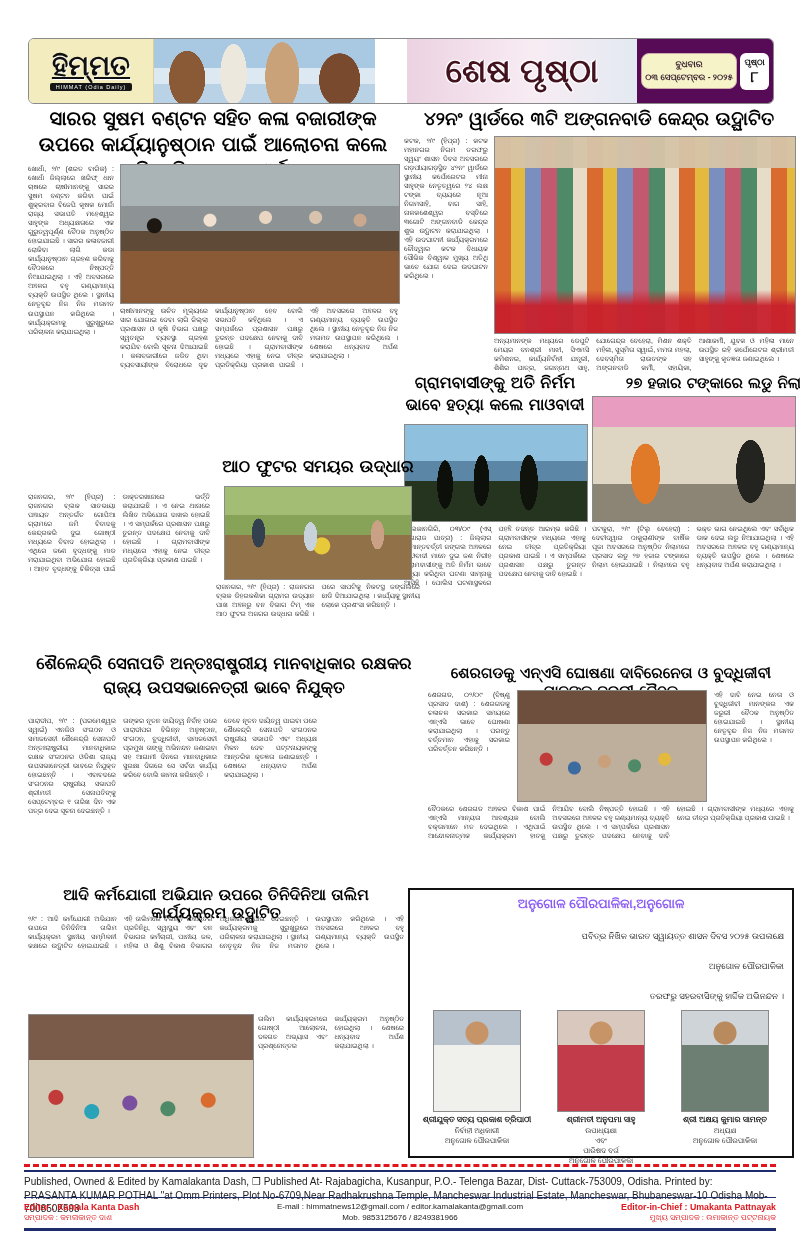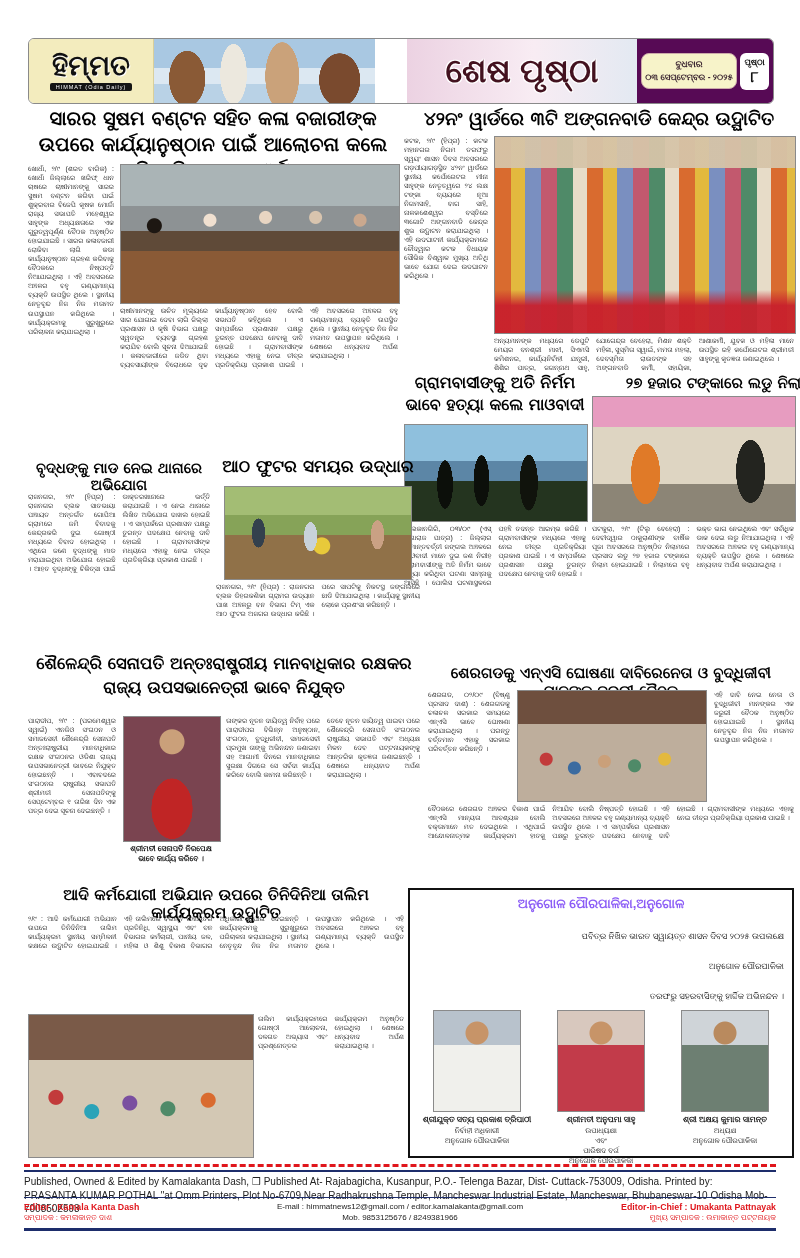--- a/index.html
+++ b/index.html
@@ -2,21 +2,21 @@
 <html><head>
 <meta charset="utf-8">
 <style>
   html,body{margin:0;padding:0;background:#ffffff;}
   .page{position:relative;width:800px;height:1258px;background:#ffffff;overflow:hidden;
         font-family:"Liberation Sans","DejaVu Sans",sans-serif;color:#181818;}
   .abs{position:absolute;}
   
   .masthead{display:flex;border:1px solid #8a8a8a;border-radius:6px;overflow:hidden;background:#fff;}
   .logo-box{width:124px;background:#f3ecbe;display:flex;flex-direction:column;align-items:center;justify-content:center;border-right:1px solid #d9cf9a;}
-  .logo-title{font-size:28px;font-weight:bold;color:#101010;line-height:1.05;text-shadow:1px 1px 0 #fff;}
+  .logo-title{font-size:28px;font-weight:bold;color:#101010;line-height:1.05;text-shadow:1px 1px 0 #fff;text-decoration:underline;}
   .logo-strip{margin-top:2px;background:#151515;color:#fff;font-size:5.5px;letter-spacing:1px;padding:1px 6px;border-radius:2px;}
   .collage{flex:1;background:
      radial-gradient(ellipse 30px 46px at 15% 62%, #8a5a36 0 60%, transparent 61%),
      radial-gradient(ellipse 22px 50px at 36% 55%, #ece8de 0 60%, transparent 61%),
      radial-gradient(ellipse 28px 56px at 58% 58%, #caa27a 0 60%, transparent 61%),
      radial-gradient(ellipse 34px 44px at 84% 64%, #7a4a2e 0 60%, transparent 61%),
      linear-gradient(180deg,#a9c8e2 0 45%,#dce8f2 45% 70%,#b9d2e6 70% 100%);}
   .title-zone{width:230px;display:flex;align-items:center;justify-content:center;
      background:linear-gradient(90deg,#ecd2e2,#f8ecf3 55%,#e3e9f2);margin-left:32px;}
   .page-title{font-size:33px;font-weight:bold;color:#43121f;
@@ -140,34 +140,29 @@
   <div class="abs bt cols3" style="left:494px;top:336px;width:300px;height:90px;">ଅନ୍ୟମାନଙ୍କ ମଧ୍ୟରେ ଡେପୁଟି ମେୟର ବନଶ୍ରୀ ମାଝୀ, ସିଏମସି କମିଶନର, କାର୍ଯ୍ୟନିର୍ବାହୀ ଯନ୍ତ୍ରୀ, ଶିଶିର ପାତ୍ର, ଜଗନ୍ନାଥ ସାହୁ, ଯୋଗେନ୍ଦ୍ର ବେହେରା, ମିଶନ ଶକ୍ତି ମହିଳା, ସୁସ୍ମିତା ସ୍ୱାଇଁ, ମମତା ମହଲା, ଦେବସ୍ମିତା ରାଉତଙ୍କ ସହ ଅଙ୍ଗନବାଡି କର୍ମୀ, ସହାୟିକା, ଆଶାକର୍ମୀ, ଯୁବକ ଓ ମହିଳା ମାନେ ଉପସ୍ଥିତ ରହି କର୍ପୋରେଟର ଶ୍ରୀମତୀ ସାହୁଙ୍କୁ କୃତଜ୍ଞତା ଜଣାଇଥିଲେ ।</div>
 
   <div class="abs hl" style="left:404px;top:372px;width:182px;font-size:16px;line-height:22px;">ଗ୍ରାମବାସୀଙ୍କୁ ଅତି ନିର୍ମମ ଭାବେ ହତ୍ୟା କଲେ ମାଓବାଦୀ</div>
   <div class="abs photo ph-maoist" style="left:404px;top:424px;width:182px;height:96px;"></div>
   <div class="abs bt cols2" style="left:404px;top:524px;width:182px;height:128px;">ମାଲକାନଗିରି, ୦୩/୦୯ (ଏସ୍ ନାଗାରାଜ ପାତ୍ର) : ଜିଲ୍ଲାର ସୀମାନ୍ତବର୍ତ୍ତୀ ଜଙ୍ଗଲ ଅଞ୍ଚଳରେ ମାଓବାଦୀ ମାନେ ଦୁଇ ଜଣ ନିରୀହ ଗ୍ରାମବାସୀଙ୍କୁ ଅତି ନିର୍ମମ ଭାବେ ହତ୍ୟା କରିଥିବା ଘଟଣା ସାମ୍ନାକୁ ଆସିଛି । ପୋଲିସ ଘଟଣାସ୍ଥଳରେ ପହଞ୍ଚି ତଦନ୍ତ ଆରମ୍ଭ କରିଛି । ଗ୍ରାମବାସୀଙ୍କ ମଧ୍ୟରେ ଏହାକୁ ନେଇ ତୀବ୍ର ପ୍ରତିକ୍ରିୟା ପ୍ରକାଶ ପାଇଛି । ଏ ସମ୍ପର୍କରେ ପ୍ରଶାସନ ପକ୍ଷରୁ ତୁରନ୍ତ ପଦକ୍ଷେପ ନେବାକୁ ଦାବି ହୋଇଛି ।</div>
 
   <div class="abs hl" style="left:592px;top:374px;width:202px;font-size:15px;margin-left:26px;">୨୭ ହଜାର ଟଙ୍କାରେ ଲଡୁ ନିଲାମ</div>
   <div class="abs photo ph-laddu" style="left:592px;top:396px;width:202px;height:124px;"></div>
   <div class="abs bt cols2" style="left:592px;top:524px;width:202px;height:128px;">ପଟକୁରା, ୨/୯ (ଟିଲୁ ବେହେରା) : ଦେବୀଦ୍ୱାର ଠାକୁରାଣୀଙ୍କ ବାର୍ଷିକ ପୂଜା ଅବସରରେ ଅନୁଷ୍ଠିତ ନିଲାମରେ ପ୍ରସାଦ ଲଡୁ ୨୭ ହଜାର ଟଙ୍କାରେ ନିଲାମ ହୋଇଯାଇଛି । ନିଲାମରେ ବହୁ ଭକ୍ତ ଭାଗ ନେଇଥିଲେ ଏବଂ ସର୍ବାଧିକ ଡାକ ଦେଇ ଲଡୁ ନିଆଯାଇଥିଲା । ଏହି ଅବସରରେ ଅଞ୍ଚଳର ବହୁ ଗଣ୍ୟମାନ୍ୟ ବ୍ୟକ୍ତି ଉପସ୍ଥିତ ଥିଲେ । ଶେଷରେ ଧନ୍ୟବାଦ ଅର୍ପଣ କରାଯାଇଥିଲା ।</div>
 
-  <div class="abs hl" style="left:28px;top:460px;width:182px;font-size:14.5px;">ବୃଦ୍ଧଙ୍କୁ ମାଡ ନେଇ ଥାନାରେ ଅଭିଯୋଗ</div>
   <div class="abs bt cols2" style="left:28px;top:492px;width:182px;height:162px;">ରାଜନଗର, ୨/୯ (ହିପ୍ର) : ରାଜନଗର ବ୍ଲକ ସାତଭାୟା ପଞ୍ଚାୟତ ଅନ୍ତର୍ଗତ ଗୋପିଆ ଗ୍ରାମରେ ଜମି ବିବାଦକୁ କେନ୍ଦ୍ରକରି ଦୁଇ ଗୋଷ୍ଠୀ ମଧ୍ୟରେ ବିବାଦ ହୋଇଥିଲା । ଏଥିରେ ଜଣେ ବୃଦ୍ଧଙ୍କୁ ମାଡ ମରାଯାଇଥିବା ଅଭିଯୋଗ ହୋଇଛି । ଆହତ ବୃଦ୍ଧଙ୍କୁ ଚିକିତ୍ସା ପାଇଁ ଡାକ୍ତରଖାନାରେ ଭର୍ତ୍ତି କରାଯାଇଛି । ଏ ନେଇ ଥାନାରେ ଲିଖିତ ଅଭିଯୋଗ ଦାଖଲ ହୋଇଛି । ଏ ସମ୍ପର୍କରେ ପ୍ରଶାସନ ପକ୍ଷରୁ ତୁରନ୍ତ ପଦକ୍ଷେପ ନେବାକୁ ଦାବି ହୋଇଛି । ଗ୍ରାମବାସୀଙ୍କ ମଧ୍ୟରେ ଏହାକୁ ନେଇ ତୀବ୍ର ପ୍ରତିକ୍ରିୟା ପ୍ରକାଶ ପାଇଛି ।</div>
 
   <div class="abs hl" style="left:216px;top:456px;width:204px;font-size:17px;">ଆଠ ଫୁଟର ସମୟର ଉଦ୍ଧାର</div>
   <div class="abs photo ph-python" style="left:224px;top:486px;width:186px;height:92px;"></div>
   <div class="abs bt cols2" style="left:216px;top:582px;width:204px;height:72px;">ରାଜନଗର, ୨/୯ (ହିପ୍ର) : ରାଜନଗର ବ୍ଲକ ଡିହରକଣିକା ଗ୍ରାମର ଉଦ୍ୟାନ ପାଖ ଅଞ୍ଚଳରୁ ବନ ବିଭାଗ ଟିମ୍ ଏକ ଆଠ ଫୁଟର ଅଜଗର ଉଦ୍ଧାର କରିଛି । ପରେ ସାପଟିକୁ ନିକଟସ୍ଥ ଜଙ୍ଗଲରେ ଛାଡି ଦିଆଯାଇଥିଲା । କାର୍ଯ୍ୟକୁ ସ୍ଥାନୀୟ ଲୋକେ ପ୍ରଶଂସା କରିଛନ୍ତି ।</div>
 
   <div class="abs hl" style="left:28px;top:652px;width:392px;font-size:16.5px;line-height:24px;">ଶୈଳେନ୍ଦ୍ରି ସେନାପତି ଅନ୍ତଃରାଷ୍ଟ୍ରୀୟ ମାନବାଧିକାର ରକ୍ଷକର ରାଜ୍ୟ ଉପସଭାନେତ୍ରୀ ଭାବେ ନିଯୁକ୍ତ</div>
   <div class="abs" style="left:28px;top:716px;width:392px;height:162px;display:flex;gap:7px;">
     <div class="bt" style="width:88px;height:162px;">ପାରାଦୀପ, ୨/୯ : (ପରମେଶ୍ୱର ସ୍ୱାଇଁ) ଏନଜିଓ ସଂଗଠନ ଓ ସମାଜସେବୀ ଶୈଳେନ୍ଦ୍ରି ସେନାପତି ଅନ୍ତଃରାଷ୍ଟ୍ରୀୟ ମାନବାଧିକାର ରକ୍ଷକ ସଂଗଠନର ଓଡିଶା ରାଜ୍ୟ ଉପସଭାନେତ୍ରୀ ଭାବରେ ନିଯୁକ୍ତ ହୋଇଛନ୍ତି । ଏବାବଦରେ ସଂଗଠନର ରାଷ୍ଟ୍ରୀୟ ସଭାପତି ଶ୍ରୀମତୀ ସେନାପତିଙ୍କୁ ସେପ୍ଟେମ୍ବର ୧ ତାରିଖ ଦିନ ଏକ ପତ୍ର ଦେଇ ସୂଚନା ଦେଇଛନ୍ତି ।</div>
-    <div style="width:96px;">
-      <div class="photo ph-portrait" style="width:96px;height:124px;"></div>
-      <div class="cap" style="margin-top:2px;">ଶ୍ରୀମତୀ ସେନାପତି ନିରପେକ୍ଷ ଭାବେ କାର୍ଯ୍ୟ କରିବେ ।</div>
-    </div>
     <div class="bt" style="width:94px;height:162px;">ତାଙ୍କର ନୂତନ ଦାୟିତ୍ୱ ନିର୍ବାହ ପରେ ପାରାଦୀପର ବିଭିନ୍ନ ଅନୁଷ୍ଠାନ, ସଂଗଠନ, ବୁଦ୍ଧିଜୀବୀ, ସମାଜସେବୀ ପ୍ରମୁଖ ତାଙ୍କୁ ଅଭିନନ୍ଦନ ଜଣାଇବା ସହ ଆଗାମୀ ଦିନରେ ମାନବାଧିକାର ସୁରକ୍ଷା ଦିଗରେ ସେ ସର୍ବଦା କାର୍ଯ୍ୟ କରିବେ ବୋଲି କାମନା କରିଛନ୍ତି ।</div>
     <div class="bt" style="width:93px;height:162px;">ତେବେ ନୂତନ ଦାୟିତ୍ୱ ପାଇବା ପରେ ଶୈଳେନ୍ଦ୍ରି ସେନାପତି ସଂଗଠନର ରାଷ୍ଟ୍ରୀୟ ସଭାପତି ଏବଂ ଅଧ୍ୟକ୍ଷ ମିଳନ ଦେବ ପଟ୍ଟନାୟକଙ୍କୁ ଆନ୍ତରିକ କୃତଜ୍ଞତା ଜଣାଇଛନ୍ତି । ଶେଷରେ ଧନ୍ୟବାଦ ଅର୍ପଣ କରାଯାଇଥିଲା ।</div>
   </div>
 
   <div class="abs hl" style="left:428px;top:664px;width:366px;font-size:15px;">ଶେରଗଡକୁ ଏନ୍ଏସି ଘୋଷଣା ଦାବିରେନେତା ଓ ବୁଦ୍ଧିଜୀବୀ ମାନଙ୍କ ଜରୁରୀ ବୈଠକ</div>
   <div class="abs" style="left:428px;top:690px;width:366px;height:110px;display:flex;gap:7px;">
     <div class="bt" style="width:82px;height:110px;">ଶେରଗଡ, ୦୨/୦୯ (ବିଷ୍ଣୁ ପ୍ରସାଦ ଦାଶ) : ଶେରଗଡକୁ ଚଳାଚଳ ସରକାର ସମୟରେ ଏନ୍ଏସି ଭାବେ ଘୋଷଣା କରାଯାଇଥିଲା । ପରନ୍ତୁ ବର୍ତ୍ତମାନ ଏହାକୁ ସରକାର ପରିବର୍ତ୍ତନ କରିଛନ୍ତି ।</div>
     <div class="photo ph-circle-meet" style="width:188px;height:110px;"></div>
     <div class="bt" style="width:80px;height:110px;">ଏହି ଦାବି ନେଇ ନେତା ଓ ବୁଦ୍ଧିଜୀବୀ ମାନଙ୍କର ଏକ ଜରୁରୀ ବୈଠକ ଅନୁଷ୍ଠିତ ହୋଇଯାଇଛି । ସ୍ଥାନୀୟ ନେତୃବୃନ୍ଦ ନିଜ ନିଜ ମତାମତ ଉପସ୍ଥାପନ କରିଥିଲେ ।</div>
   </div>

